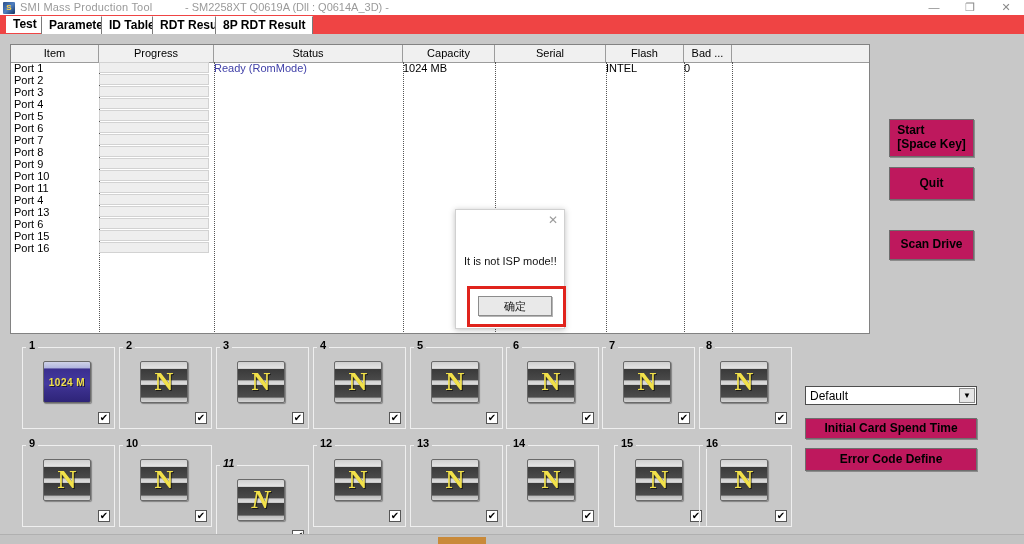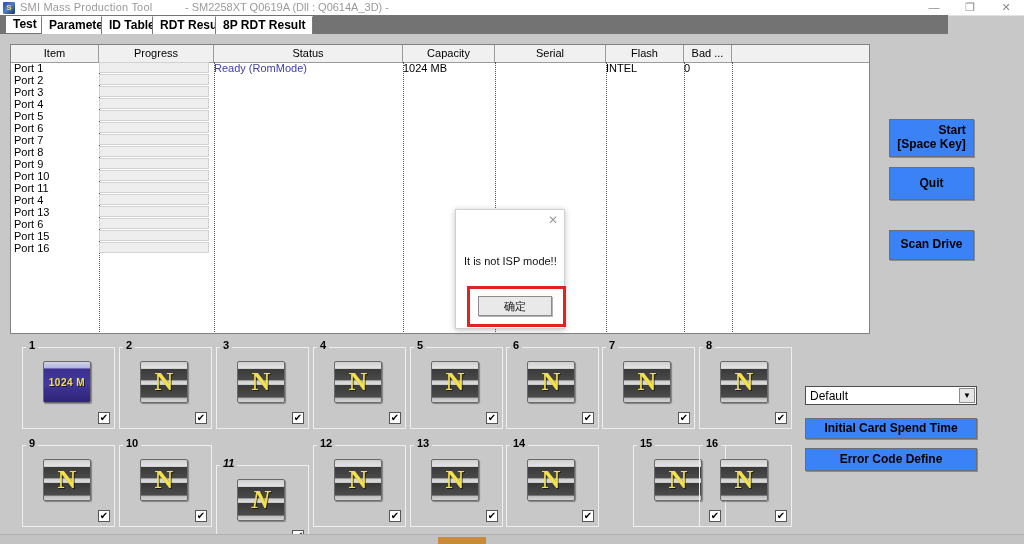--- a/index.html
+++ b/index.html
@@ -69,22 +69,22 @@
     text-align: center;
   }
   .winbtn.min { right: 72px; }
   .winbtn.max { right: 36px; }
   .winbtn.close { right: 0px; }
 
   
   .tabstrip {
     position: absolute;
     left: 0; top: 15px;
-    width: 948px; height: 19px;
-    background: #737373;
+    width: 1024px; height: 19px;
+    background: #ef4444;
   }
   .tab {
     position: absolute;
     top: 1px;
     height: 17px;
     line-height: 17px;
     font-size: 12px;
     font-weight: bold;
     color: #000;
     padding: 0 7px;
@@ -183,27 +183,27 @@
     position: absolute;
     top: 17px;
     width: 0;
     height: 270px;
     border-left: 1px dotted #555555;
   }
 
   
   .btn {
     position: absolute;
-    background: #3b82f6;
+    background: #be185d;
     border: 1px solid #6e6e6e;
     box-shadow: 1px 1px 0 #8b8b8b;
     font-size: 12px;
     font-weight: bold;
     color: #000;
-    text-align: right;
+    text-align: left;
     box-sizing: border-box;
     line-height: 1.15;
     display: flex;
     align-items: center;
     justify-content: center;
     white-space: pre-line;
     font-family: "Liberation Sans", sans-serif;
   }
   #btn-start { left: 889px; top: 85px; width: 85px; height: 38px; }
   #btn-quit  { left: 889px; top: 133px; width: 85px; height: 33px; }
@@ -672,21 +672,21 @@
           </div>
           <div class="card-check">✔</div>
         </div>
         <div class="card" style="left: 506px; top: 411px;">
           <div class="card-num">14</div>
           <div class="drive-icon n">
             <div class="drive-glyph">N</div>
           </div>
           <div class="card-check">✔</div>
         </div>
-        <div class="card" style="left: 633px; top: 411px;">
+        <div class="card" style="left: 614px; top: 411px;">
           <div class="card-num">15</div>
           <div class="drive-icon n">
             <div class="drive-glyph">N</div>
           </div>
           <div class="card-check">✔</div>
         </div>
         <div class="card" style="left: 699px; top: 411px;">
           <div class="card-num">16</div>
           <div class="drive-icon n">
             <div class="drive-glyph">N</div>

